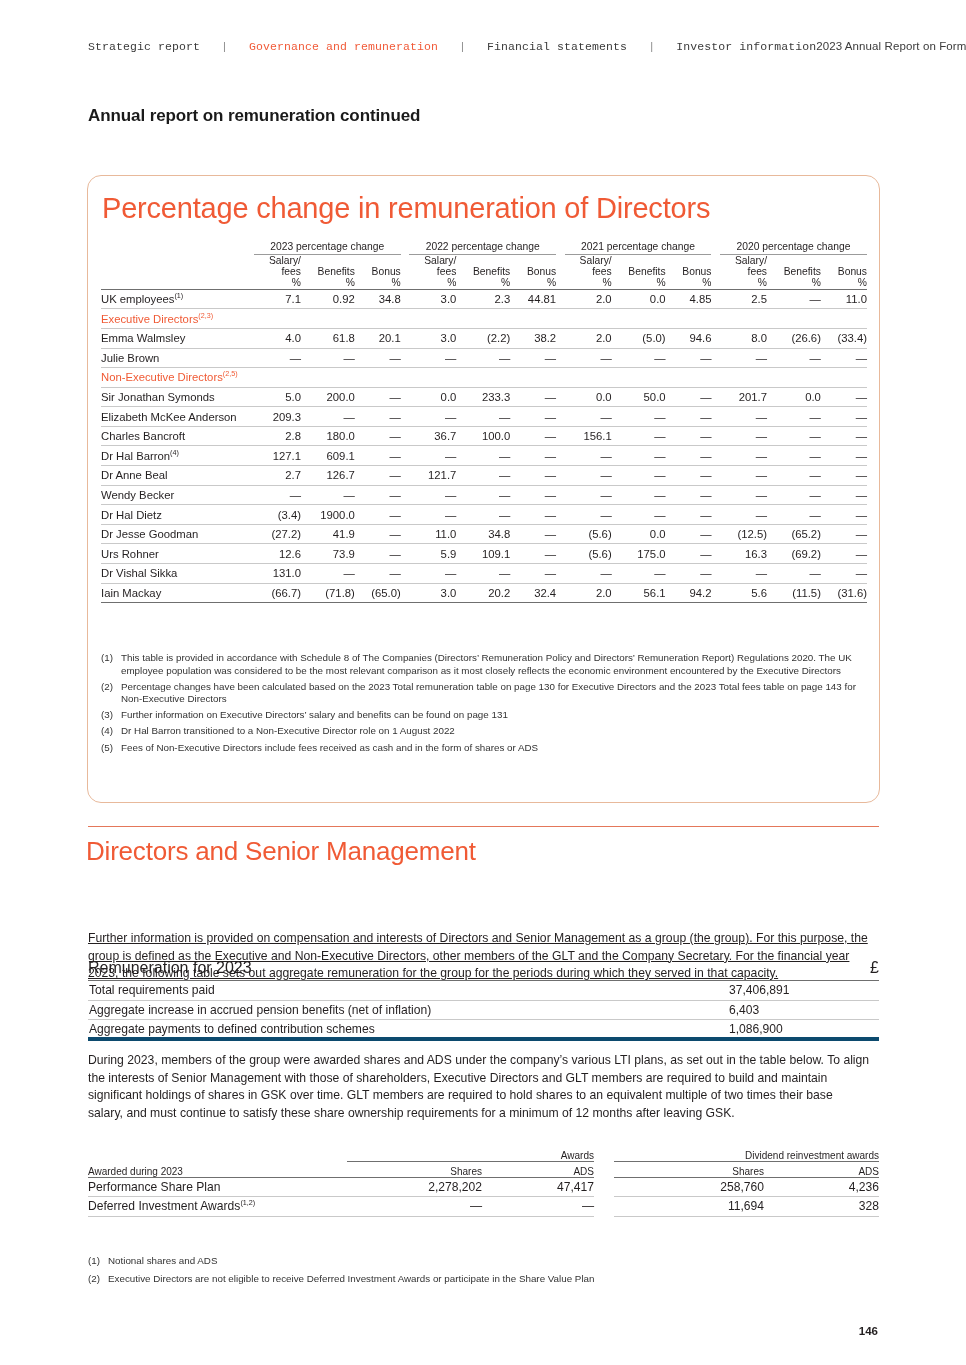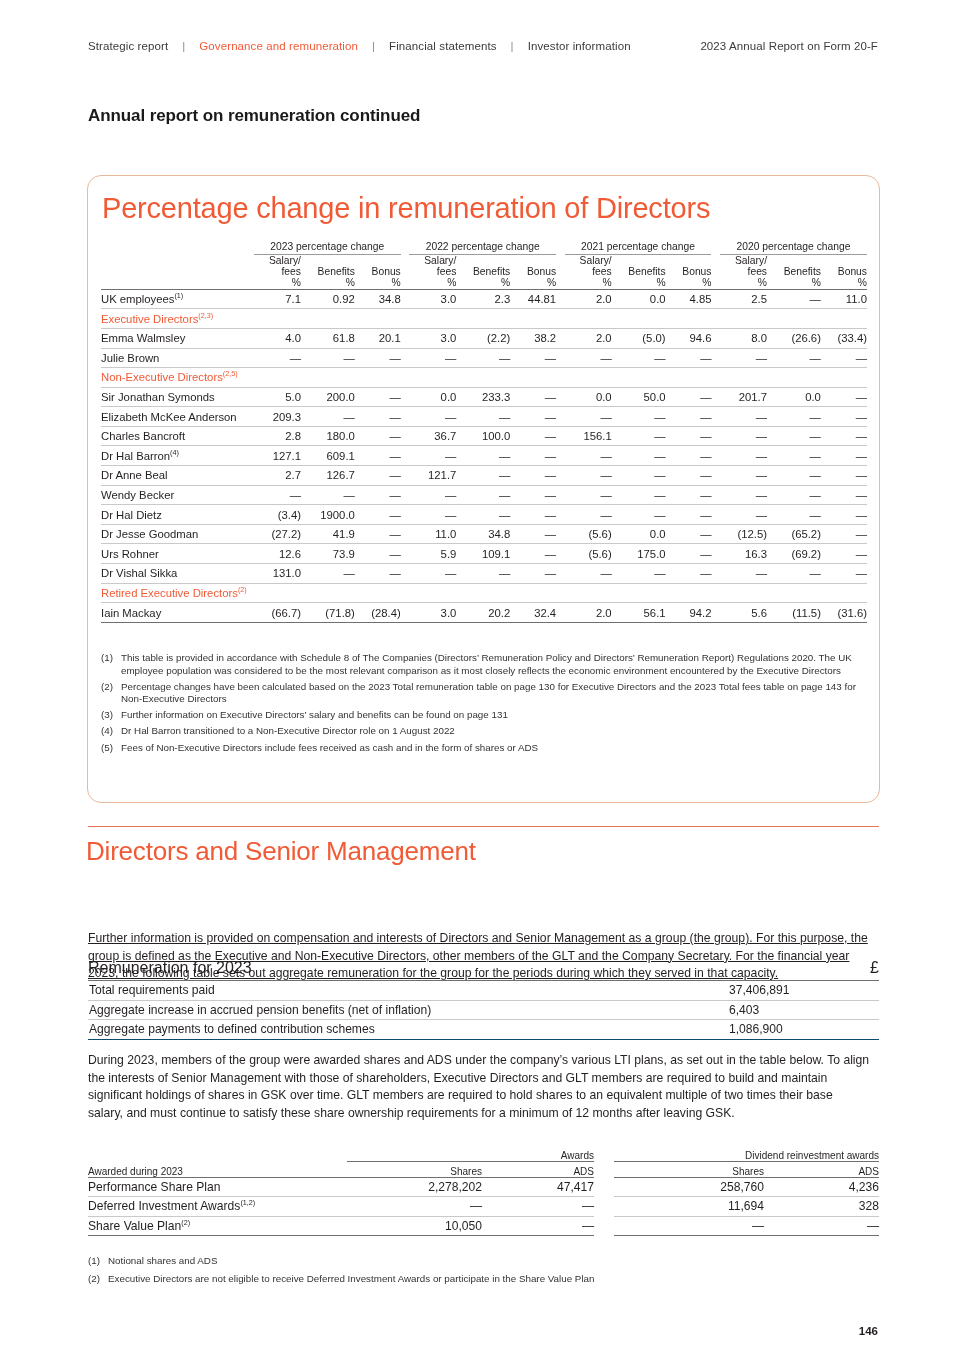--- a/index.html
+++ b/index.html
@@ -20,21 +20,21 @@
   .runhead {
     position: absolute;
     top: 40px; left: 88px; right: 88px;
     display: flex;
     justify-content: space-between;
     align-items: baseline;
     font-size: 11.5px;
     color: #3b3b3b;
     letter-spacing: .1px;
   }
-  .runhead-left { display: flex; align-items: center; gap: 5px; }
+  .runhead-left { display: flex; align-items: center; gap: 12px; font-family: Liberation Mono, monospace; }
   .runhead-left .crumb { white-space: nowrap; }
   .runhead-left .sep { color: #8c8c8c; padding: 0 9px; }
   .crumb.active { color: #f15a38; }
   .runhead-right { white-space: nowrap; color: #3b3b3b; }
 
   
   .page-title {
     position: absolute;
     top: 106px; left: 88px;
     font-size: 17px;
@@ -171,21 +171,21 @@
     color: #231f20;
   }
   table.remun th.r { text-align: right; }
   table.remun td {
     height: 19.6px;
     border-bottom: 1px solid #c9c9c9;
     vertical-align: middle;
     white-space: nowrap;
   }
   table.remun td.r { text-align: left; }
-  table.remun tr.last td { border-bottom: 1px solid #0c4a6e; }
+  table.remun tr.last td { border-bottom: 4px solid #0c4a6e; }
 
   
   table.awards {
     position: absolute;
     left: 88px; top: 1146px;
     width: 791px;
     border-collapse: collapse;
     font-size: 12.1px;
   }
   table.awards td { padding: 0; }
@@ -559,28 +559,25 @@
             <td>—</td>
             <td></td>
             <td>—</td>
             <td>—</td>
             <td>—</td>
             <td></td>
             <td>—</td>
             <td>—</td>
             <td>—</td>
           </tr>
-          <tr class="section">
-            <td colspan="16">Retired Executive Directors<sup>(2)</sup></td>
-          </tr>
           <tr class="data lastrow">
             <td class="nm">Iain Mackay</td>
             <td>(66.7)</td>
             <td>(71.8)</td>
-            <td>(28.4)</td>
+            <td>(65.0)</td>
             <td></td>
             <td>3.0</td>
             <td>20.2</td>
             <td>32.4</td>
             <td></td>
             <td>2.0</td>
             <td>56.1</td>
             <td>94.2</td>
             <td></td>
             <td>5.6</td>
@@ -682,28 +679,20 @@
           <td>4,236</td>
         </tr>
         <tr class="arow">
           <td class="first">Deferred Investment Awards<sup>(1,2)</sup></td>
           <td>—</td>
           <td>—</td>
           <td class="nob"></td>
           <td>11,694</td>
           <td>328</td>
         </tr>
-        <tr class="arow last">
-          <td class="first">Share Value Plan<sup>(2)</sup></td>
-          <td>10,050</td>
-          <td>—</td>
-          <td class="nob"></td>
-          <td>—</td>
-          <td>—</td>
-        </tr>
       </tbody>
   </table>
 
   <div class="notes2" id="awards-notes">
       <div class="note">
         <span class="n">(1)</span>
         <span class="t">Notional shares and ADS</span>
       </div>
       <div class="note">
         <span class="n">(2)</span>

